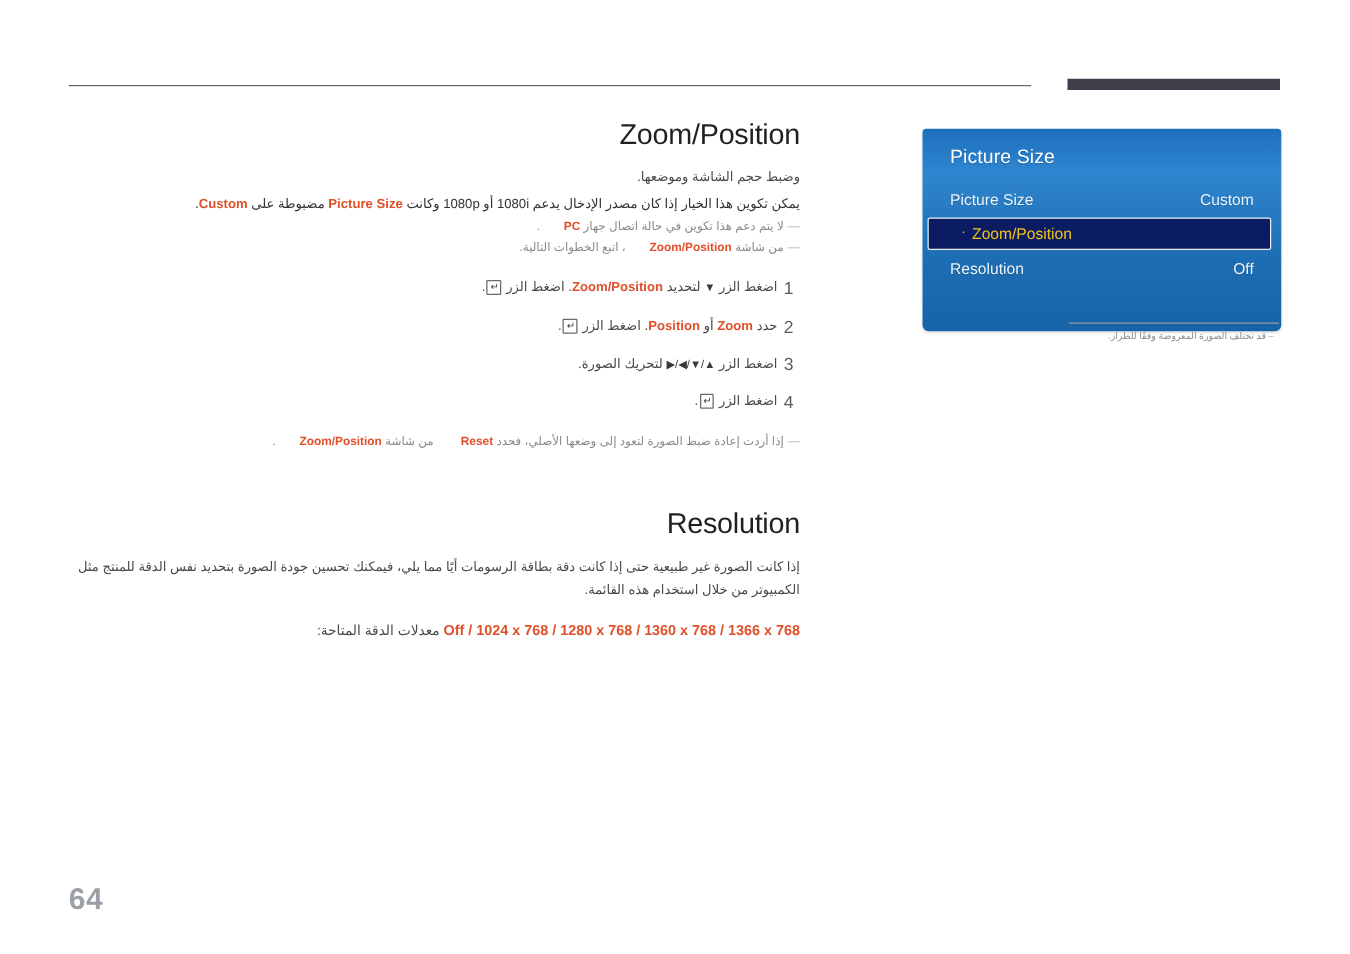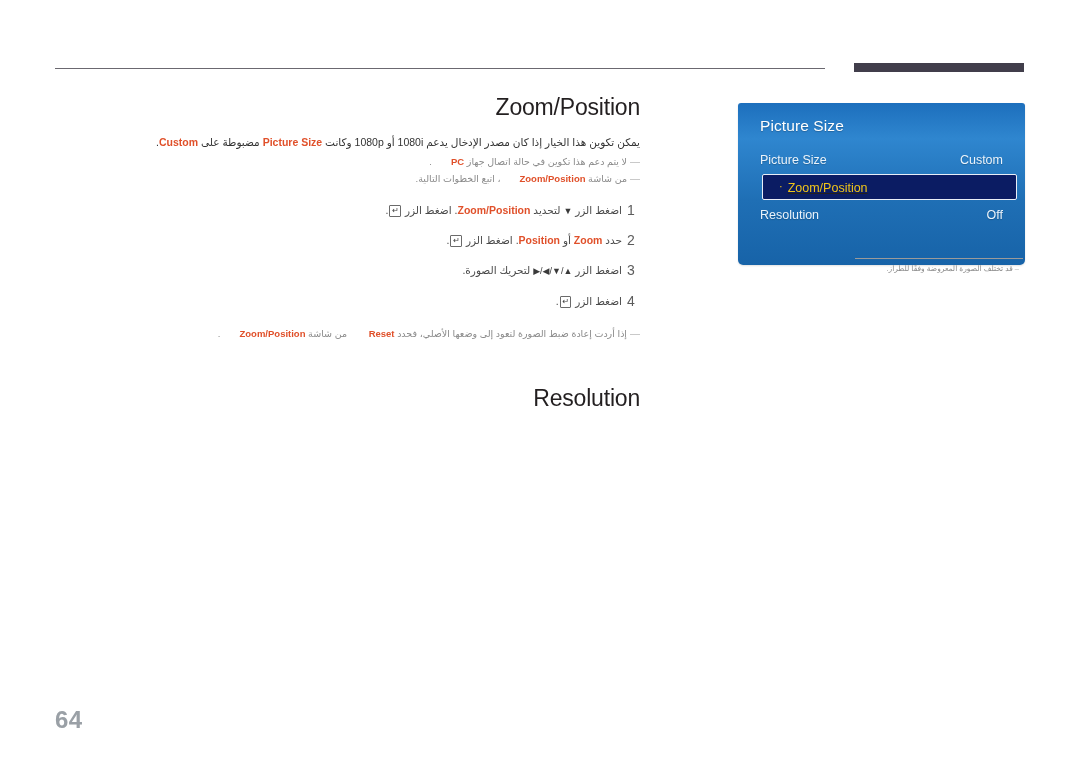--- a/index.html
+++ b/index.html
@@ -131,24 +131,23 @@
     text-shadow:0 1px 1px rgba(0,0,0,0.2);
   }
   .osd-row .val{
     font-size:12.5px;color:#eaf3fb;
     text-shadow:0 1px 1px rgba(0,0,0,0.2);
   }
   .osd-row.selected{
     background:#0b1c63;
     border:1.5px solid #e9eef7;
     border-radius:2px;
-    margin:0 8px 1px 24px;
-    padding:0 16px;
+    margin:0 8px 1px 4px;
+    padding:0 26px;
     height:26px;
-    text-decoration:underline;
   }
   .osd-row.selected .lbl{
     color:#f0c419;
     text-shadow:none;
   }
   .osd-row.selected .bullet{
     color:#f0c419;font-size:11px;margin-right:5px;
     display:inline-block;vertical-align:2px;
   }
 
@@ -178,20 +177,21 @@
 
 <div class="page">
 
   <div class="rule-thin"></div>
   <div class="rule-thick"></div>
 
   <div class="main">
 
     <h1 class="sec-title">Zoom/Position</h1>
 
+    <p class="lead">وضبط حجم الشاشة وموضعها.</p>
 
     <p class="lead strongline"><span>يمكن تكوين هذا الخيار إذا كان مصدر الإدخال يدعم 1080i أو 1080p وكانت </span><span class="kw">Picture Size</span><span> مضبوطة على </span><span class="kw">Custom</span><span>.</span></p>
 
     <div class="note"><span class="tilde">―</span><span>لا يتم دعم هذا تكوين في حالة اتصال جهاز </span><span class="kw">PC</span><span>.</span></div>
 
     <div class="note"><span class="tilde">―</span><span>من شاشة </span><span class="kw">Zoom/Position</span><span>، اتبع الخطوات التالية.</span></div>
 
     <ol class="steps">
 
       <li class="step">
@@ -215,21 +215,24 @@
       </li>
 
     </ol>
 
     <div class="notes-after-steps">
       <div class="note"><span class="tilde">―</span><span>إذا أردت إعادة ضبط الصورة لتعود إلى وضعها الأصلي، فحدد </span><span class="kw">Reset</span><span> من شاشة </span><span class="kw">Zoom/Position</span><span>.</span></div>
     </div>
 
     <h1 class="sec-title second">Resolution</h1>
 
-
+    <p class="respara">إذا كانت الصورة غير طبيعية حتى إذا كانت دقة بطاقة الرسومات أيًا مما يلي، فيمكنك تحسين جودة الصورة بتحديد نفس الدقة للمنتج مثل الكمبيوتر من خلال استخدام هذه القائمة.</p>
+
+    <div class="reslist"><span class="values">Off / 1024 x 768 / 1280 x 768 / 1360 x 768 / 1366 x 768</span>
+      <span>معدلات الدقة المتاحة:</span></div>
 
   </div>
 
   <div class="osd">
     <div class="osd-title">Picture Size</div>
     <div class="osd-rows">
 
       <div class="osd-row">
         <span class="lbl">Picture Size</span>
         <span class="val">Custom</span>

